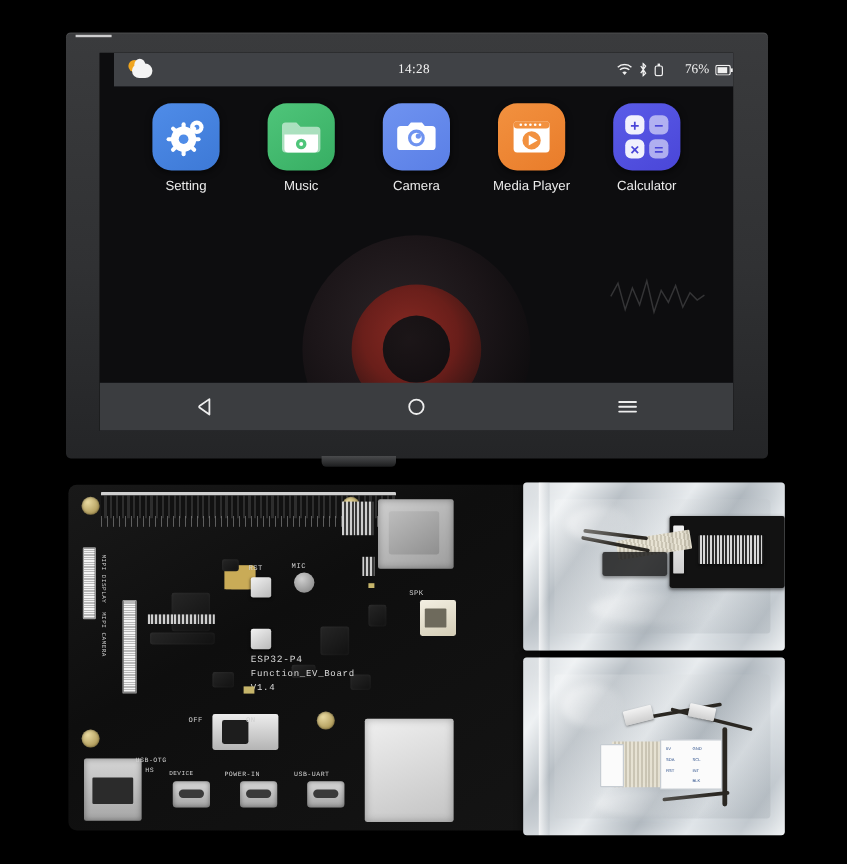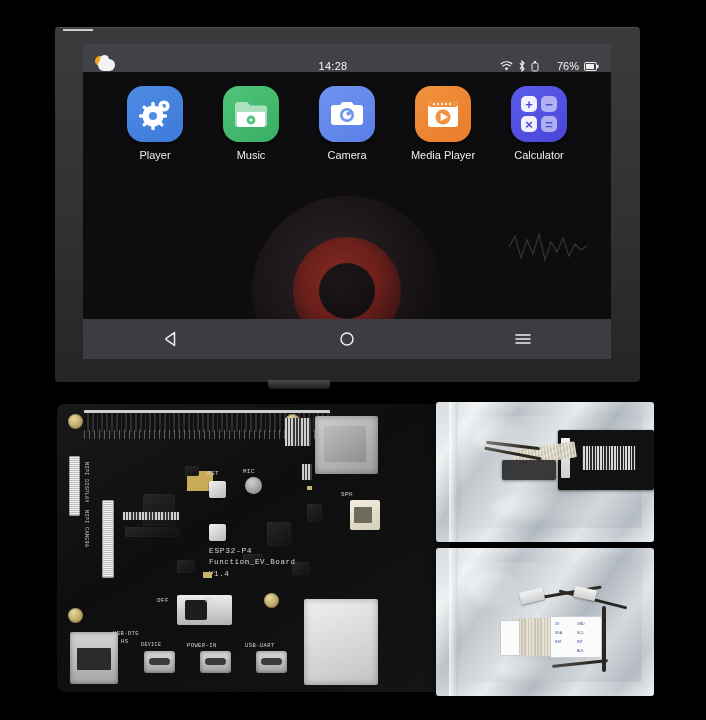--- a/index.html
+++ b/index.html
@@ -24,22 +24,22 @@
     background:radial-gradient(circle at 42% 38%, #2a2326 0%, #1b1518 45%, #0f0d0f 72%, #0b0b0c 100%);}
   .wp-emblem{position:absolute;left:50%;top:50%;transform:translate(-50%,-50%);
     width:108px;height:108px;border-radius:50%;
     background:radial-gradient(circle at 45% 40%, #9c2b22 0%, #7a201a 45%, #3a1513 80%, #1a0f10 100%);
     opacity:.82;}
   .wp-emblem:after{content:"";position:absolute;left:26px;top:26px;width:56px;height:56px;border-radius:50%;
     background:radial-gradient(circle at 40% 35%, #1a1416 0%, #120e10 70%);}
   .wp-wave{position:absolute;right:18px;top:186px;width:86px;height:34px;opacity:.20;}
 
   
-  .statusbar{position:absolute;left:0;top:0;width:100%;height:28px;background:#404246;
-    display:flex;align-items:flex-end;color:#f2f2f2;font-size:11px;}
+  .statusbar{position:absolute;left:12px;top:0;width:100%;height:28px;background:#404246;
+    display:flex;align-items:center;color:#f2f2f2;font-size:11px;font-family:Liberation Serif, serif;}
   .sb-left{width:90px;display:flex;align-items:center;padding-left:12px;}
   .sb-center{flex:1;text-align:center;letter-spacing:.3px;}
   .sb-right{width:118px;display:flex;align-items:center;justify-content:flex-end;gap:5px;padding-right:12px;}
   .weather-ico{position:relative;width:22px;height:16px;}
   .weather-ico .sun{position:absolute;left:0;top:0;width:10px;height:10px;border-radius:50%;background:#f0a51e;}
   .weather-ico .cloud{position:absolute;left:3px;top:3px;width:17px;height:12px;border-radius:7px;background:#f4f4f4;}
   .weather-ico .cloud:before{content:"";position:absolute;left:2px;top:-4px;width:9px;height:9px;border-radius:50%;background:#f4f4f4;}
   .pct{font-size:11px;margin-left:13px;}
 
   
@@ -208,21 +208,21 @@
                   <line x1="15" y1="29" x2="15" y2="31.5"></line>
                 <line x1="2.5" y1="19" x2="5" y2="19"></line>
                   <line x1="25" y1="19" x2="27.5" y2="19"></line>
                 <line x1="6.2" y1="10.2" x2="8" y2="12"></line>
                   <line x1="22" y1="26" x2="23.8" y2="27.8"></line>
                 <line x1="23.8" y1="10.2" x2="22" y2="12"></line>
                   <line x1="8" y1="26" x2="6.2" y2="27.8"></line>
               </g>
             </svg>
           </div>
-          <div class="app-label">Player</div>
+          <div class="app-label">Setting</div>
         </div>
 
         <div class="app-cell">
           <div class="app-icon ic-file">
             <svg width="36" height="30" viewBox="0 0 36 30">
               <path d="M2 6 a3 3 0 0 1 3-3 h9 l3.4 3.6 H31 a3 3 0 0 1 3 3 V25 a3 3 0 0 1-3 3 H5 a3 3 0 0 1-3-3 Z" fill="#ffffff" opacity=".55"></path>
               <path d="M4 13 h28 v12 a3 3 0 0 1-3 3 H7 a3 3 0 0 1-3-3 Z" fill="#ffffff"></path>
               <circle cx="18" cy="21" r="4.4" fill="#4fc57a"></circle>
               <circle cx="18" cy="21" r="1.6" fill="#ffffff"></circle>
             </svg>

